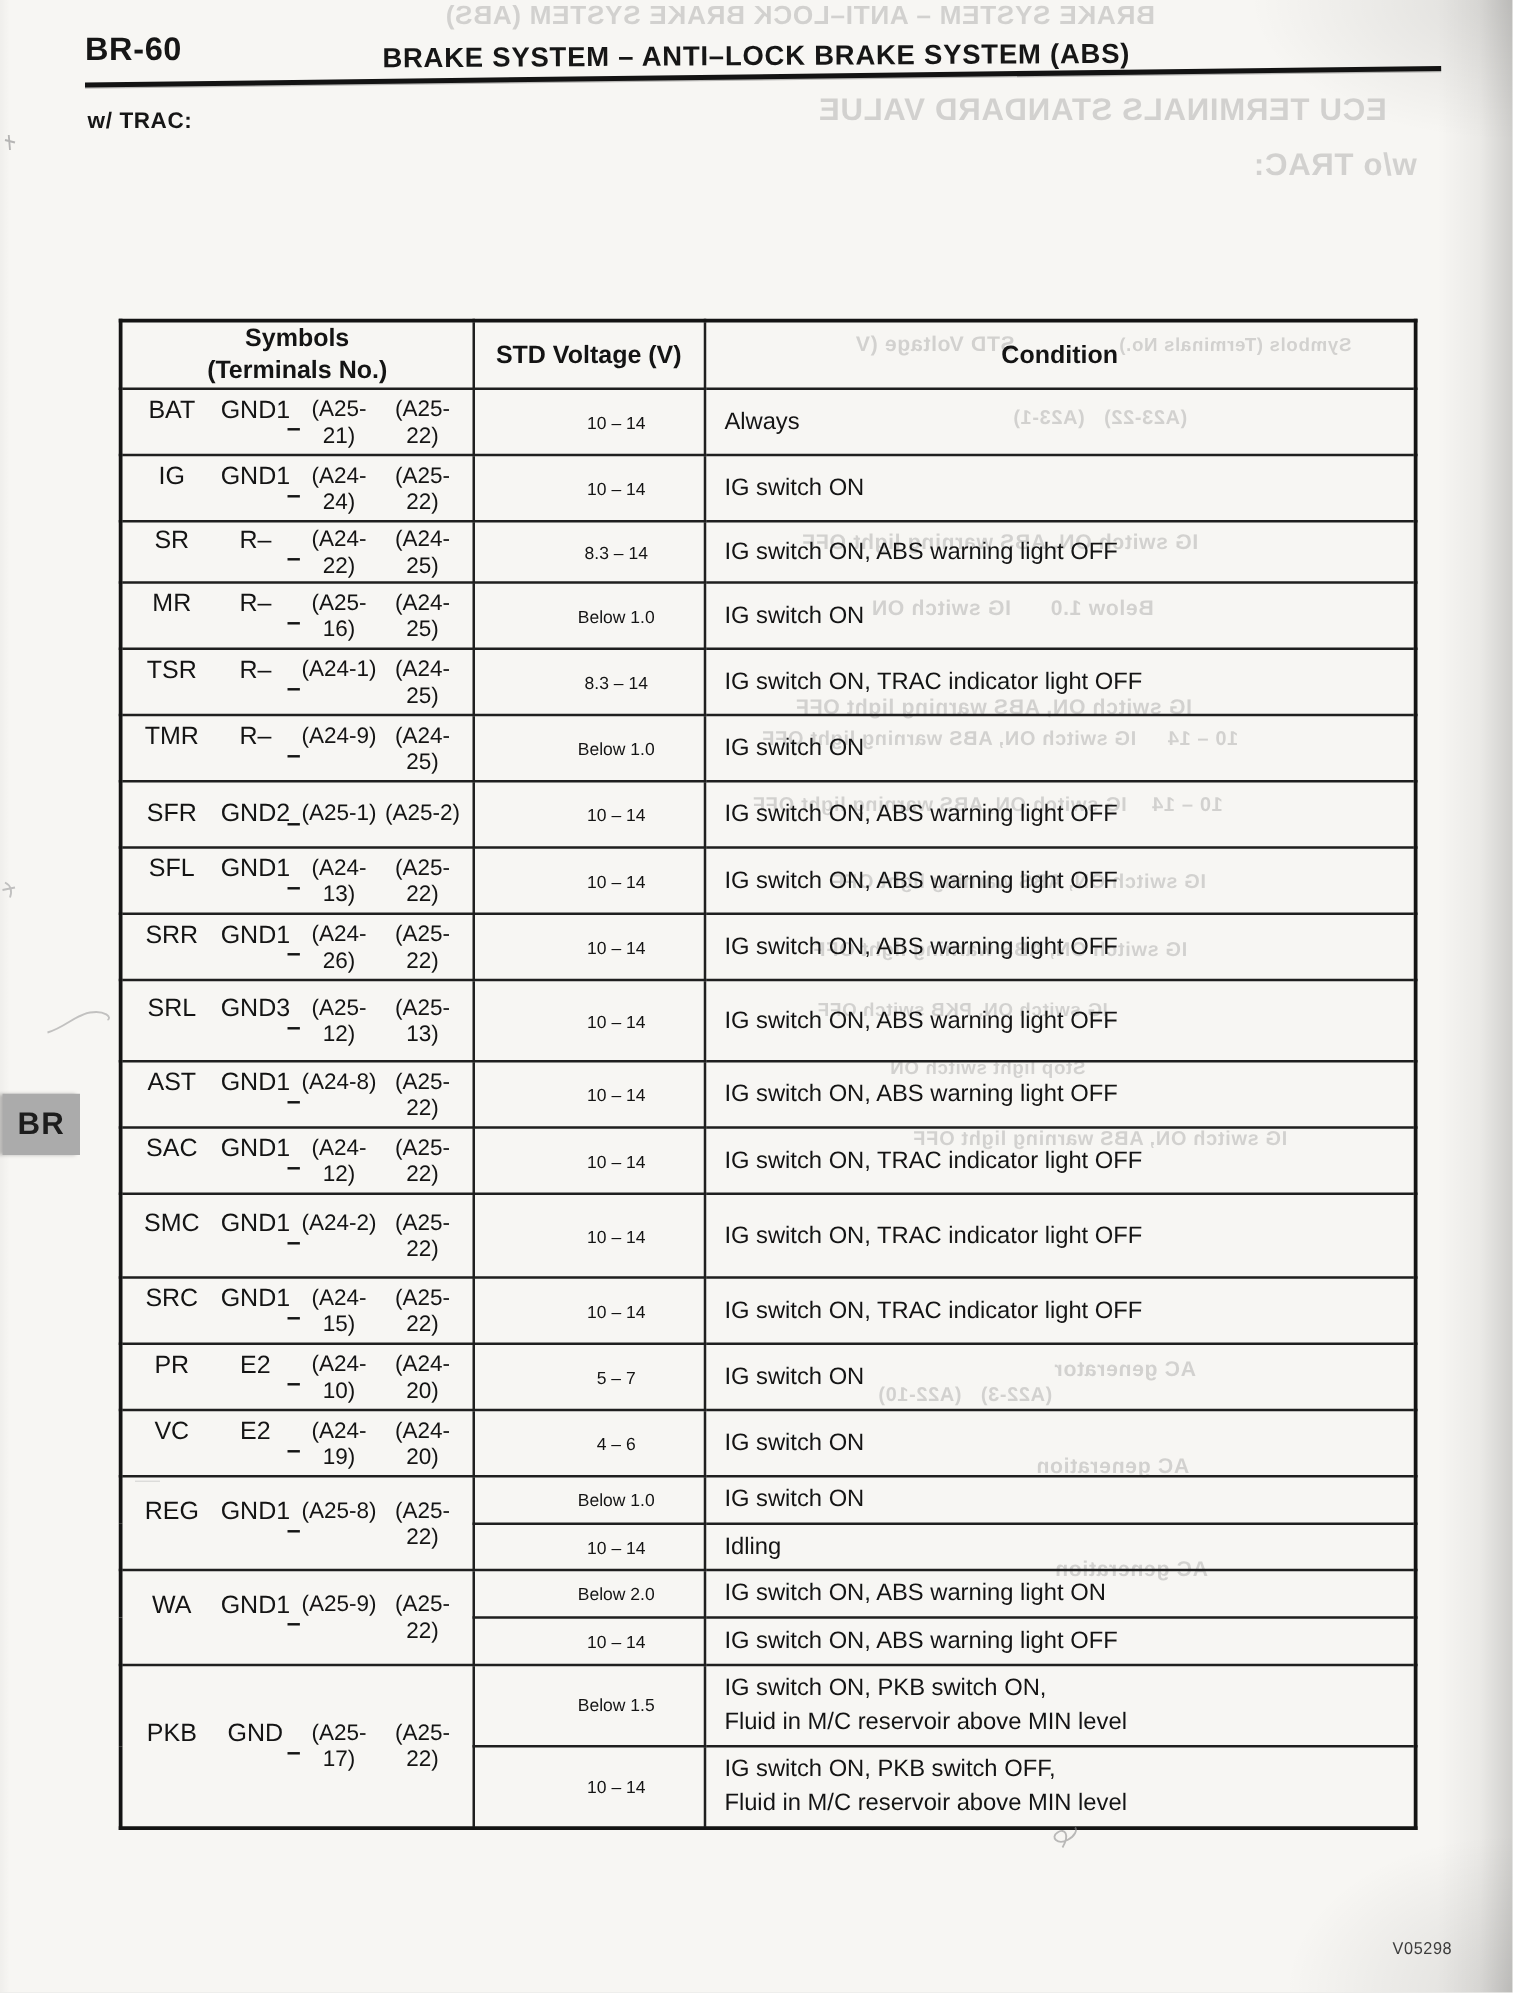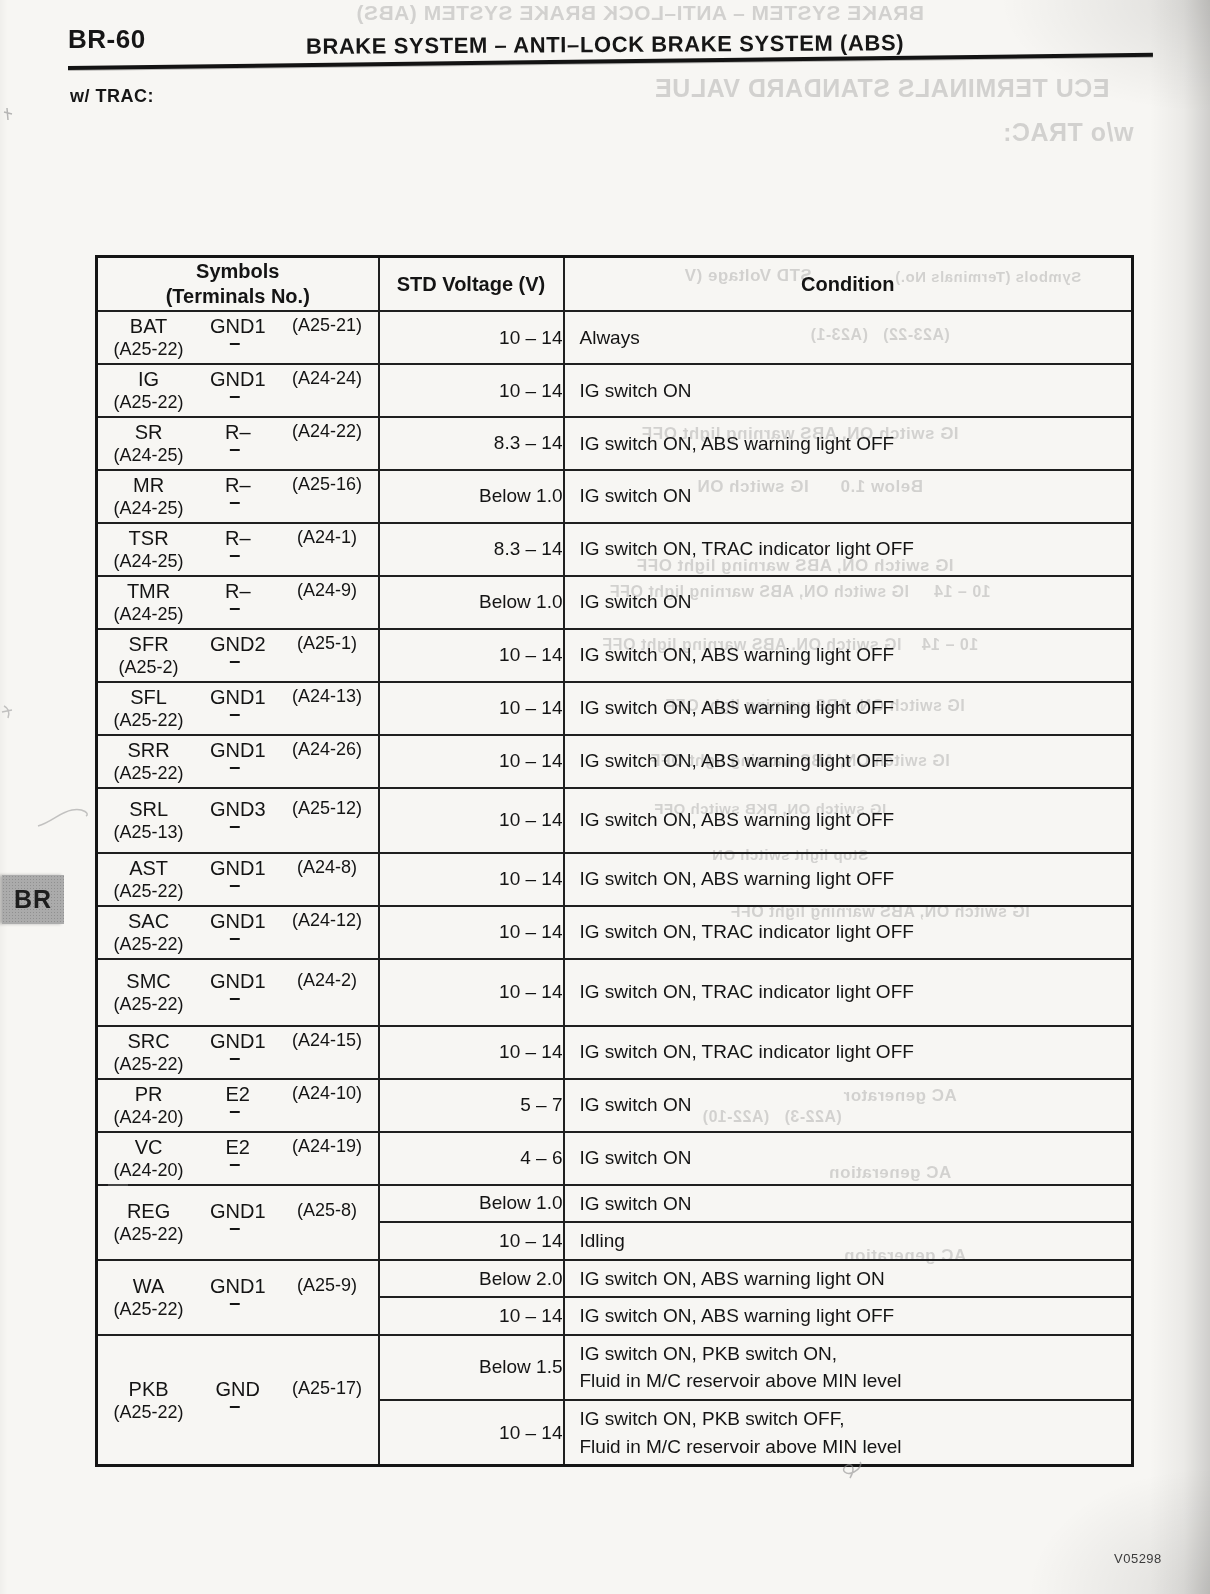--- a/index.html
+++ b/index.html
@@ -58,34 +58,34 @@
   .term-table thead th{
     height:52px;
     font-size:20px;font-weight:bold;
     text-align:center;vertical-align:middle;
     white-space:pre-line;line-height:1.25;
   }
   td.sym{vertical-align:middle;}
   .symgrid{
     position:relative;
     display:grid;
-    grid-template-columns:1fr 1fr 1fr;
+    grid-template-columns:1fr 1fr 1fr 1fr;
     row-gap:1px;
     padding:3px 6px 3px 6px;
     text-align:center;
   }
   .symgrid .sname{font-size:20px;line-height:1.15;font-weight:500;}
   .symgrid .tname{font-size:18px;line-height:1.15;}
   .symgrid .dash{
     position:absolute;left:47%;top:38%;
     font-size:20px;font-weight:bold;
   }
   td.volt{
-    text-align:right;vertical-align:middle;
-    font-size:19px;
+    text-align:center;vertical-align:middle;
+    font-size:14px;
     padding-left:44px;
   }
   td.cond{
     text-align:left;vertical-align:middle;
     padding:4px 8px 4px 15px;
     font-size:19px;line-height:1.45;
     white-space:pre-line;
   }
   
   .ghost{

